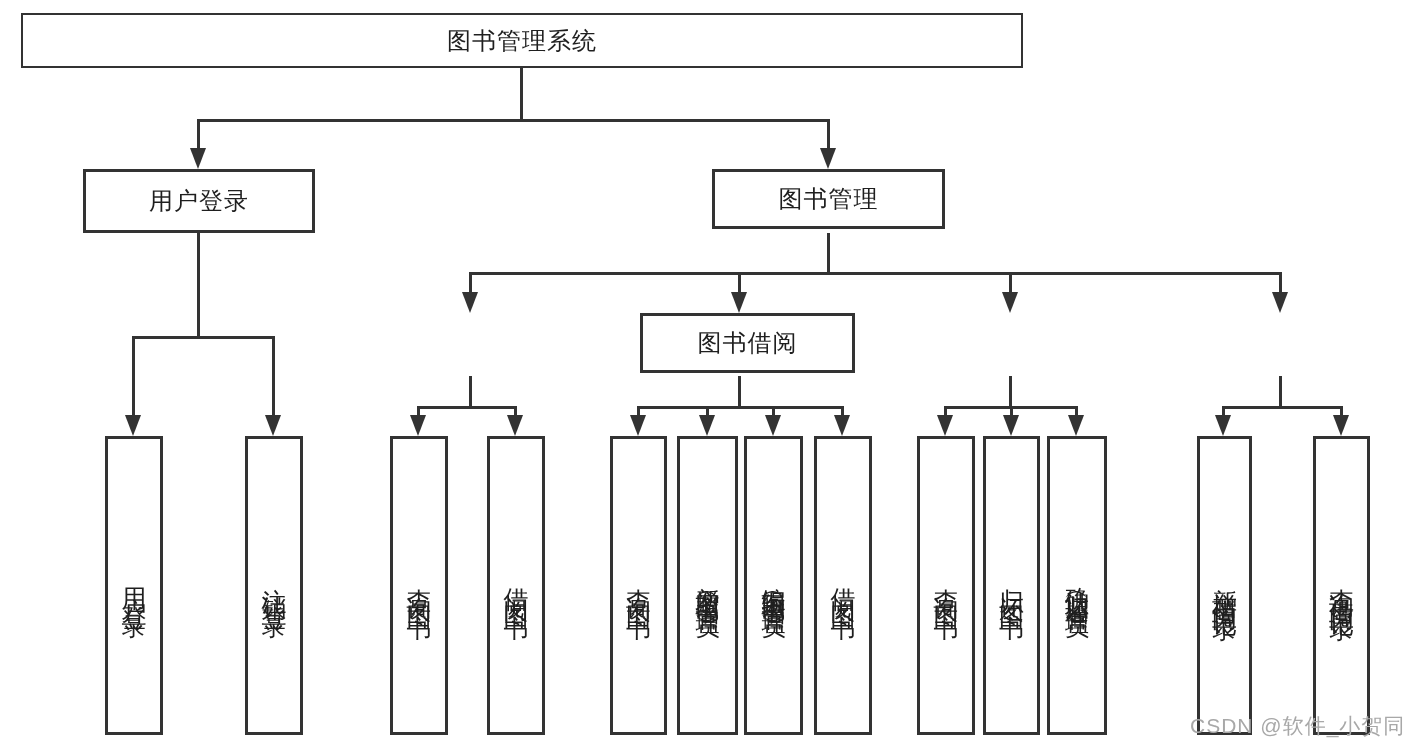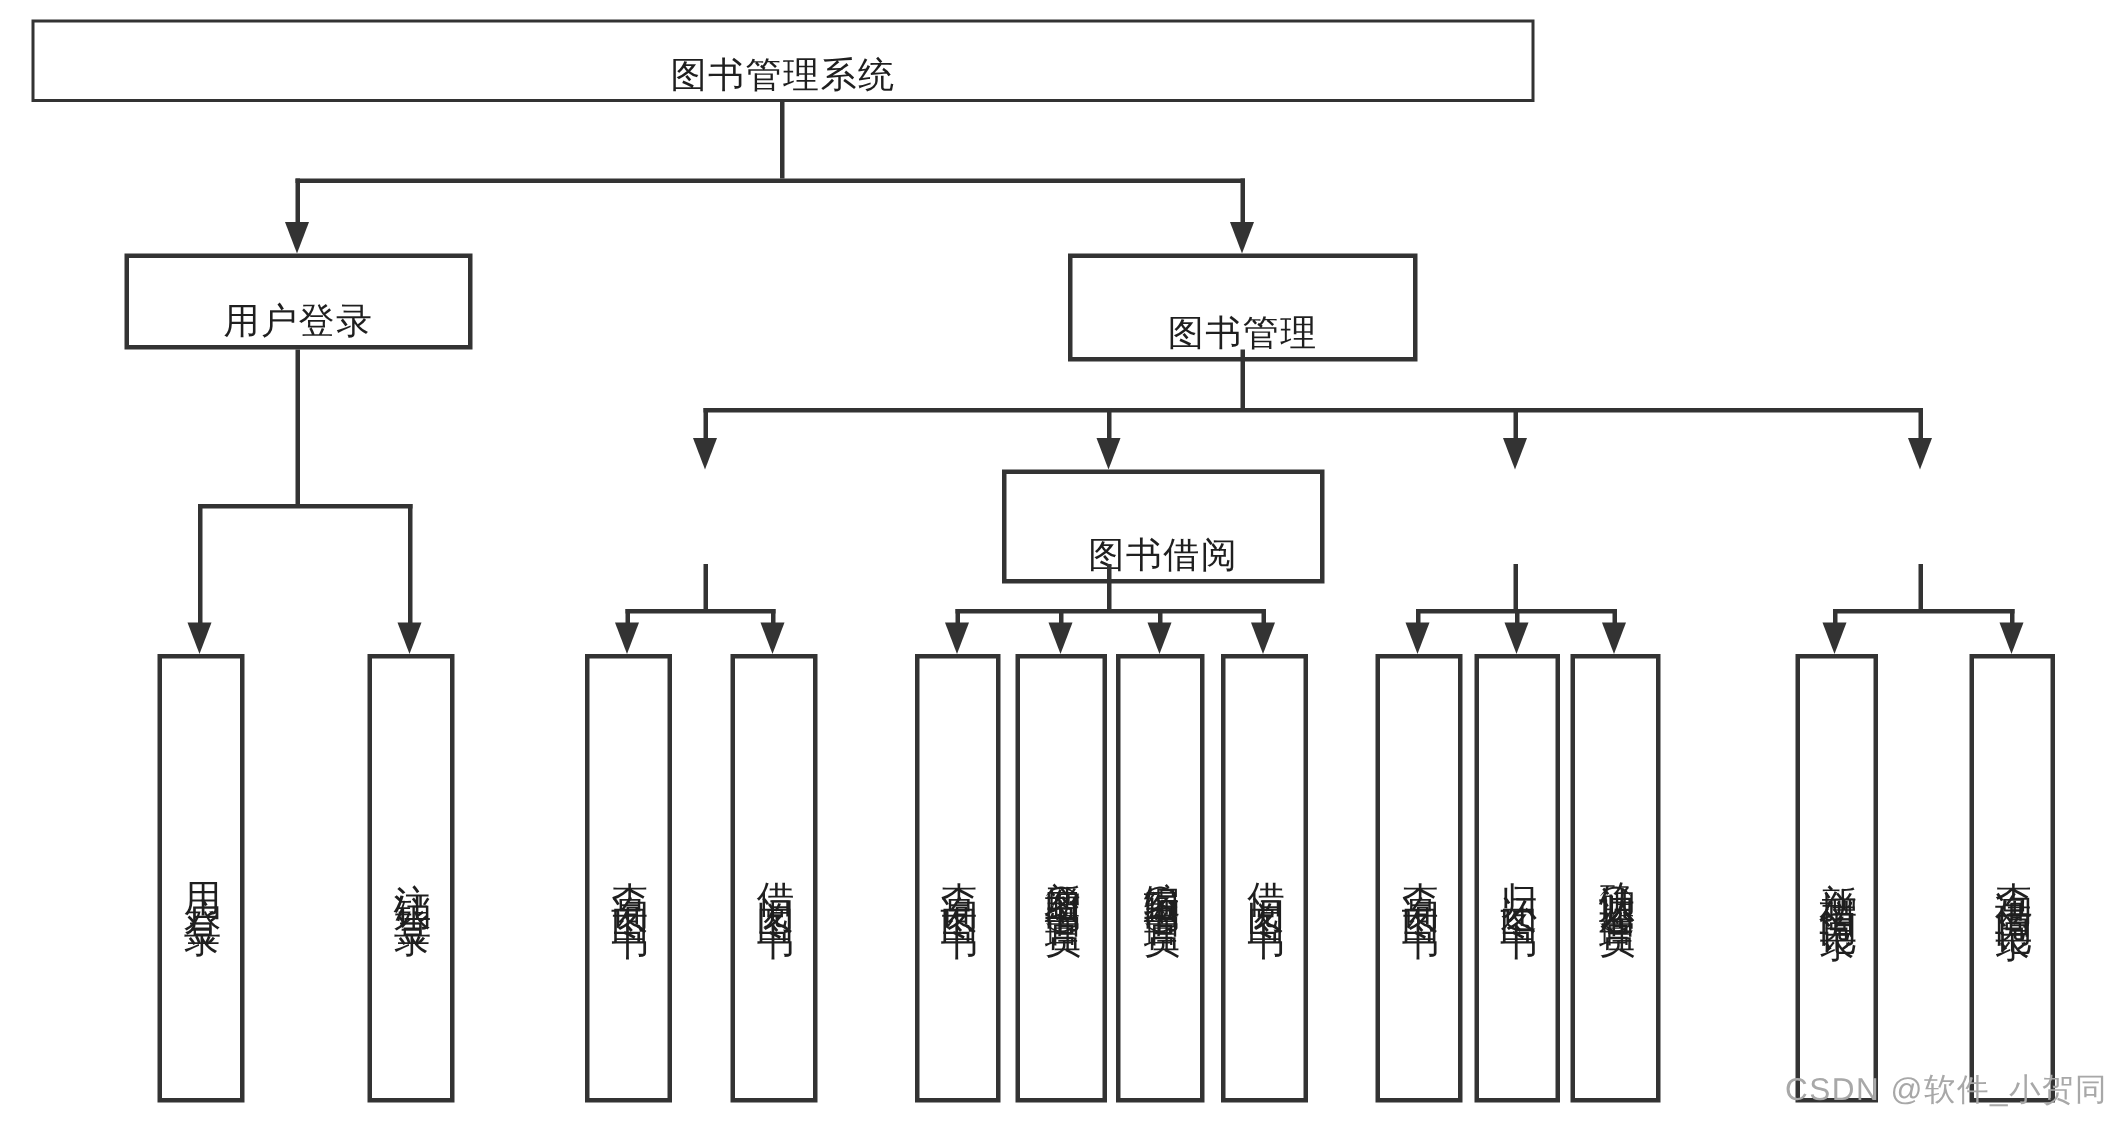--- a/index.html
+++ b/index.html
@@ -2,21 +2,21 @@
 <html><head>
 <meta charset="utf-8">
 <style>
   html,body{margin:0;padding:0;background:#ffffff;}
   #stage{
     position:relative;width:1405px;height:747px;background:#ffffff;overflow:hidden;
     font-family:"Liberation Sans","DejaVu Sans",sans-serif;color:#1f1f1f;
   }
   .box{
     position:absolute;box-sizing:border-box;border:3px solid #333333;background:#ffffff;
-    display:flex;align-items:flex-end;justify-content:center;
+    display:flex;align-items:center;justify-content:center;
     font-size:24px;color:#1f1f1f;letter-spacing:1px;
   }
   .root{border-width:2px;}
   .vbox{
     position:absolute;box-sizing:border-box;border:3px solid #333333;background:#ffffff;
     top:436px;height:299px;display:flex;align-items:center;justify-content:center;
     font-size:25px;color:#1f1f1f;
   }
   .vt{writing-mode:vertical-rl;text-orientation:mixed;line-height:1;}
   .ls4{letter-spacing:9px;}
@@ -46,21 +46,21 @@
   <div class="vline" style="left:520px;top:68px;height:51px;"></div>
   <div class="hline" style="left:197px;top:119px;width:633px;"></div>
   <div class="vline" style="left:197px;top:119px;height:31px;"></div>
   <div class="arrow" style="left:190px;top:148px;"></div>
   <div class="vline" style="left:827px;top:119px;height:31px;"></div>
   <div class="arrow" style="left:820px;top:148px;"></div>
 
   <div class="box" style="left:83px;top:169px;width:232px;height:64px;">
     <span>用户登录</span>
   </div>
-  <div class="box" style="left:712px;top:169px;width:233px;height:72px;">
+  <div class="box" style="left:712px;top:169px;width:233px;height:60px;">
     <span>图书管理</span>
   </div>
 
   <div class="vline" style="left:197px;top:233px;height:103px;"></div>
   <div class="hline" style="left:132px;top:336px;width:143px;"></div>
   <div class="vline" style="left:132px;top:336px;height:80px;"></div>
   <div class="arrow" style="left:125px;top:415px;"></div>
   <div class="vline" style="left:272px;top:336px;height:80px;"></div>
   <div class="arrow" style="left:265px;top:415px;"></div>
 
@@ -68,21 +68,21 @@
   <div class="hline" style="left:469px;top:272px;width:813px;"></div>
   <div class="vline" style="left:469px;top:272px;height:21px;"></div>
   <div class="arrow" style="left:462px;top:292px;"></div>
   <div class="vline" style="left:738px;top:272px;height:21px;"></div>
   <div class="arrow" style="left:731px;top:292px;"></div>
   <div class="vline" style="left:1009px;top:272px;height:21px;"></div>
   <div class="arrow" style="left:1002px;top:292px;"></div>
   <div class="vline" style="left:1279px;top:272px;height:21px;"></div>
   <div class="arrow" style="left:1272px;top:292px;"></div>
 
-  <div class="box" style="left:668px;top:313px;width:215px;height:76px;">
+  <div class="box" style="left:640px;top:313px;width:215px;height:60px;">
     <span>图书借阅</span>
   </div>
 
   <div class="vline" style="left:469px;top:376px;height:30px;"></div>
   <div class="hline" style="left:417px;top:406px;width:100px;"></div>
   <div class="vline" style="left:417px;top:406px;height:10px;"></div>
   <div class="arrow" style="left:410px;top:415px;"></div>
   <div class="vline" style="left:514px;top:406px;height:10px;"></div>
   <div class="arrow" style="left:507px;top:415px;"></div>
 

